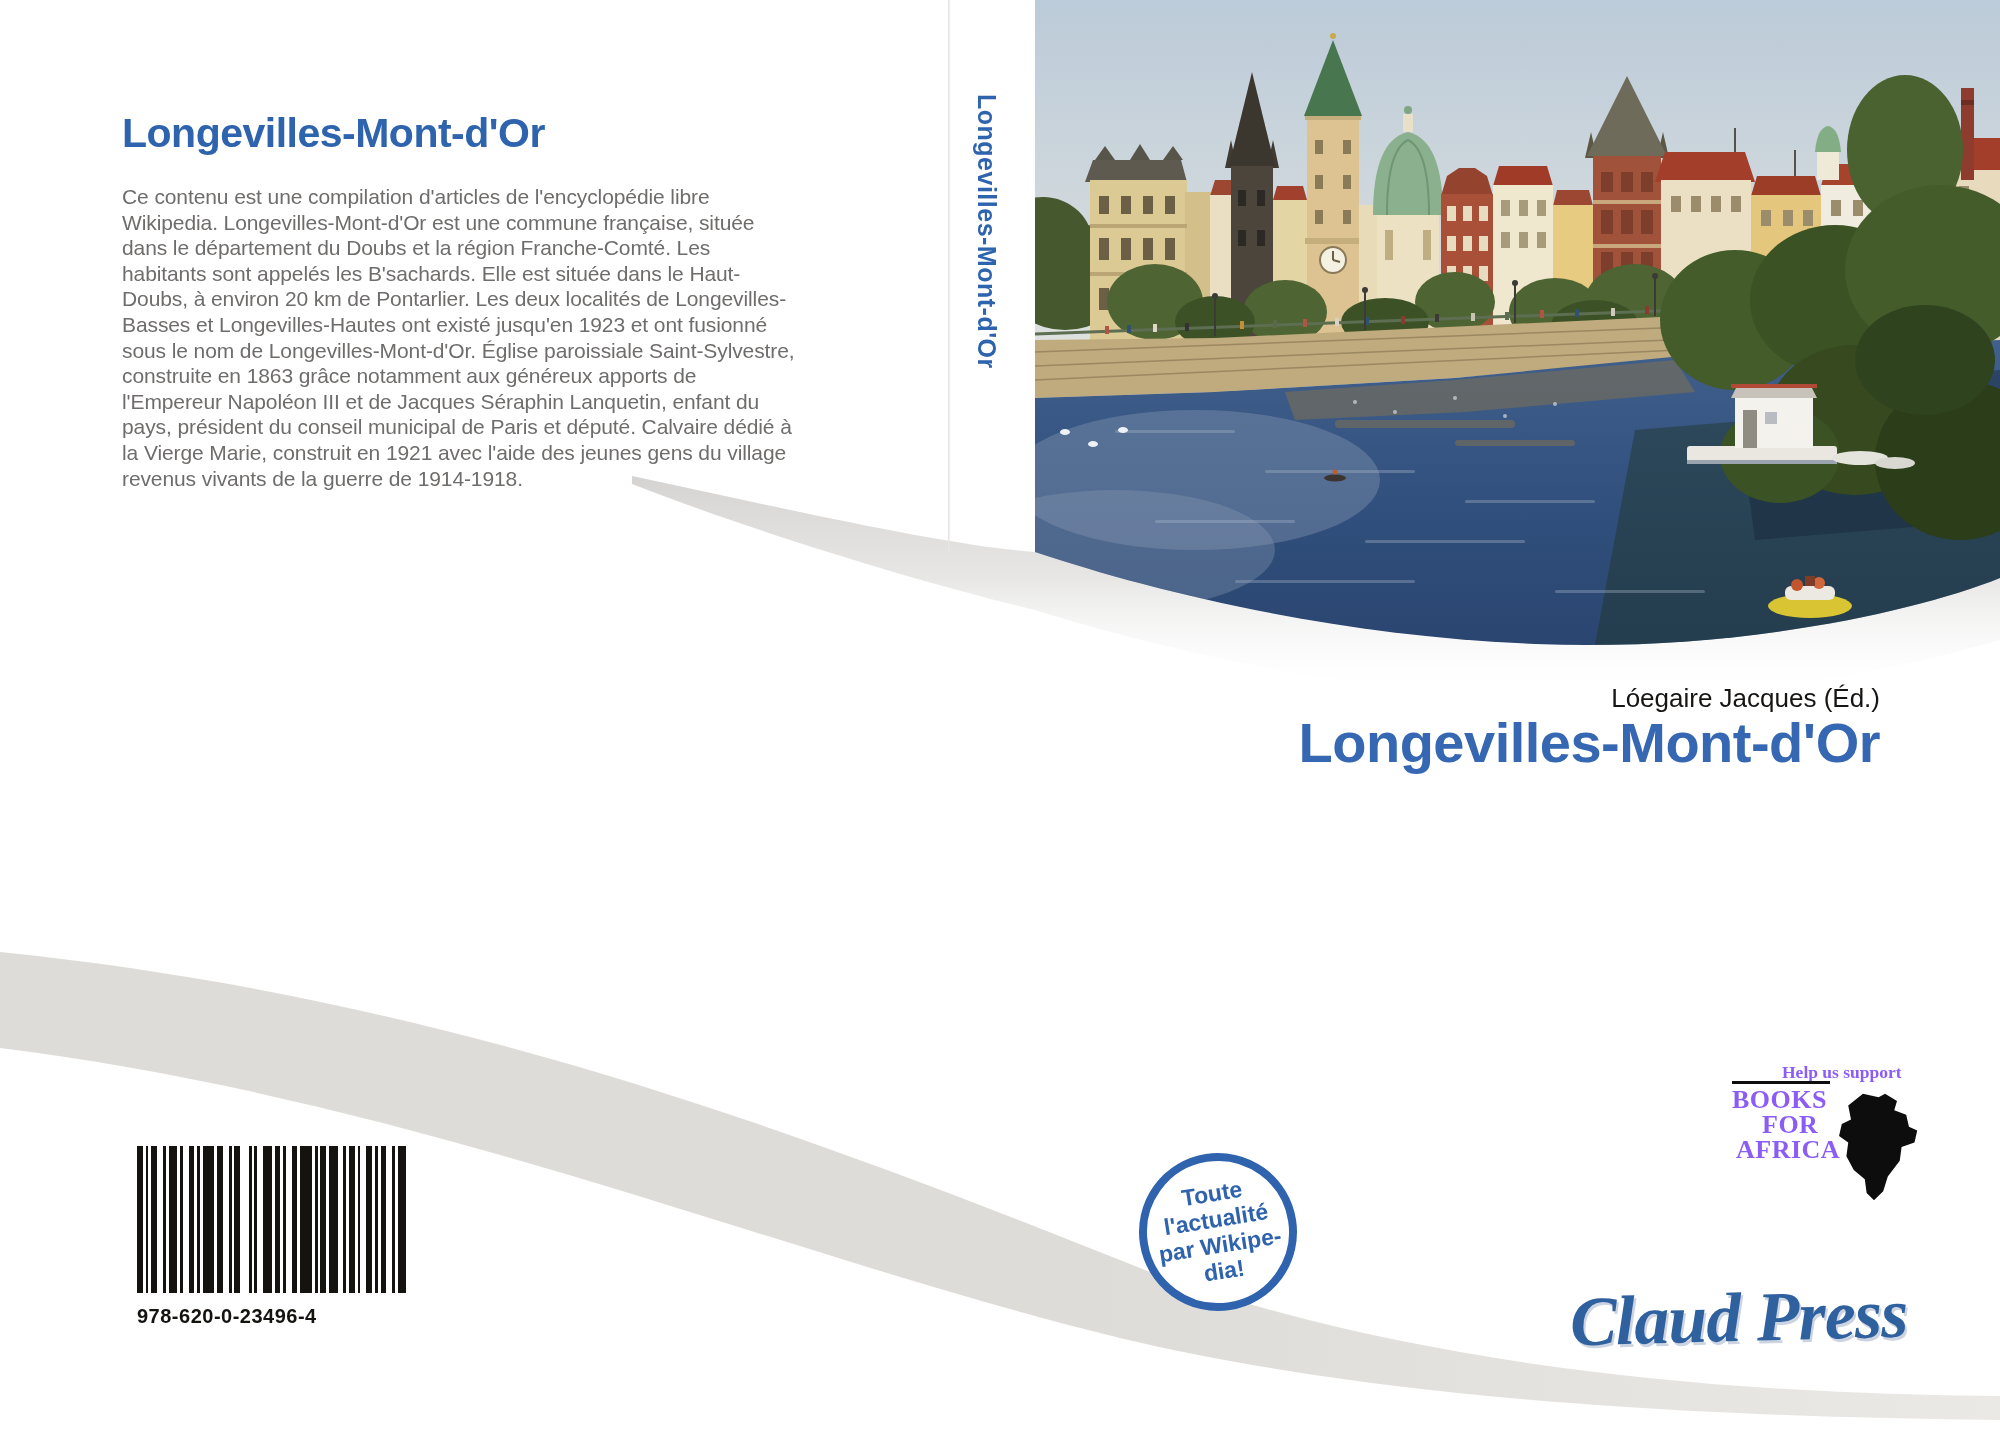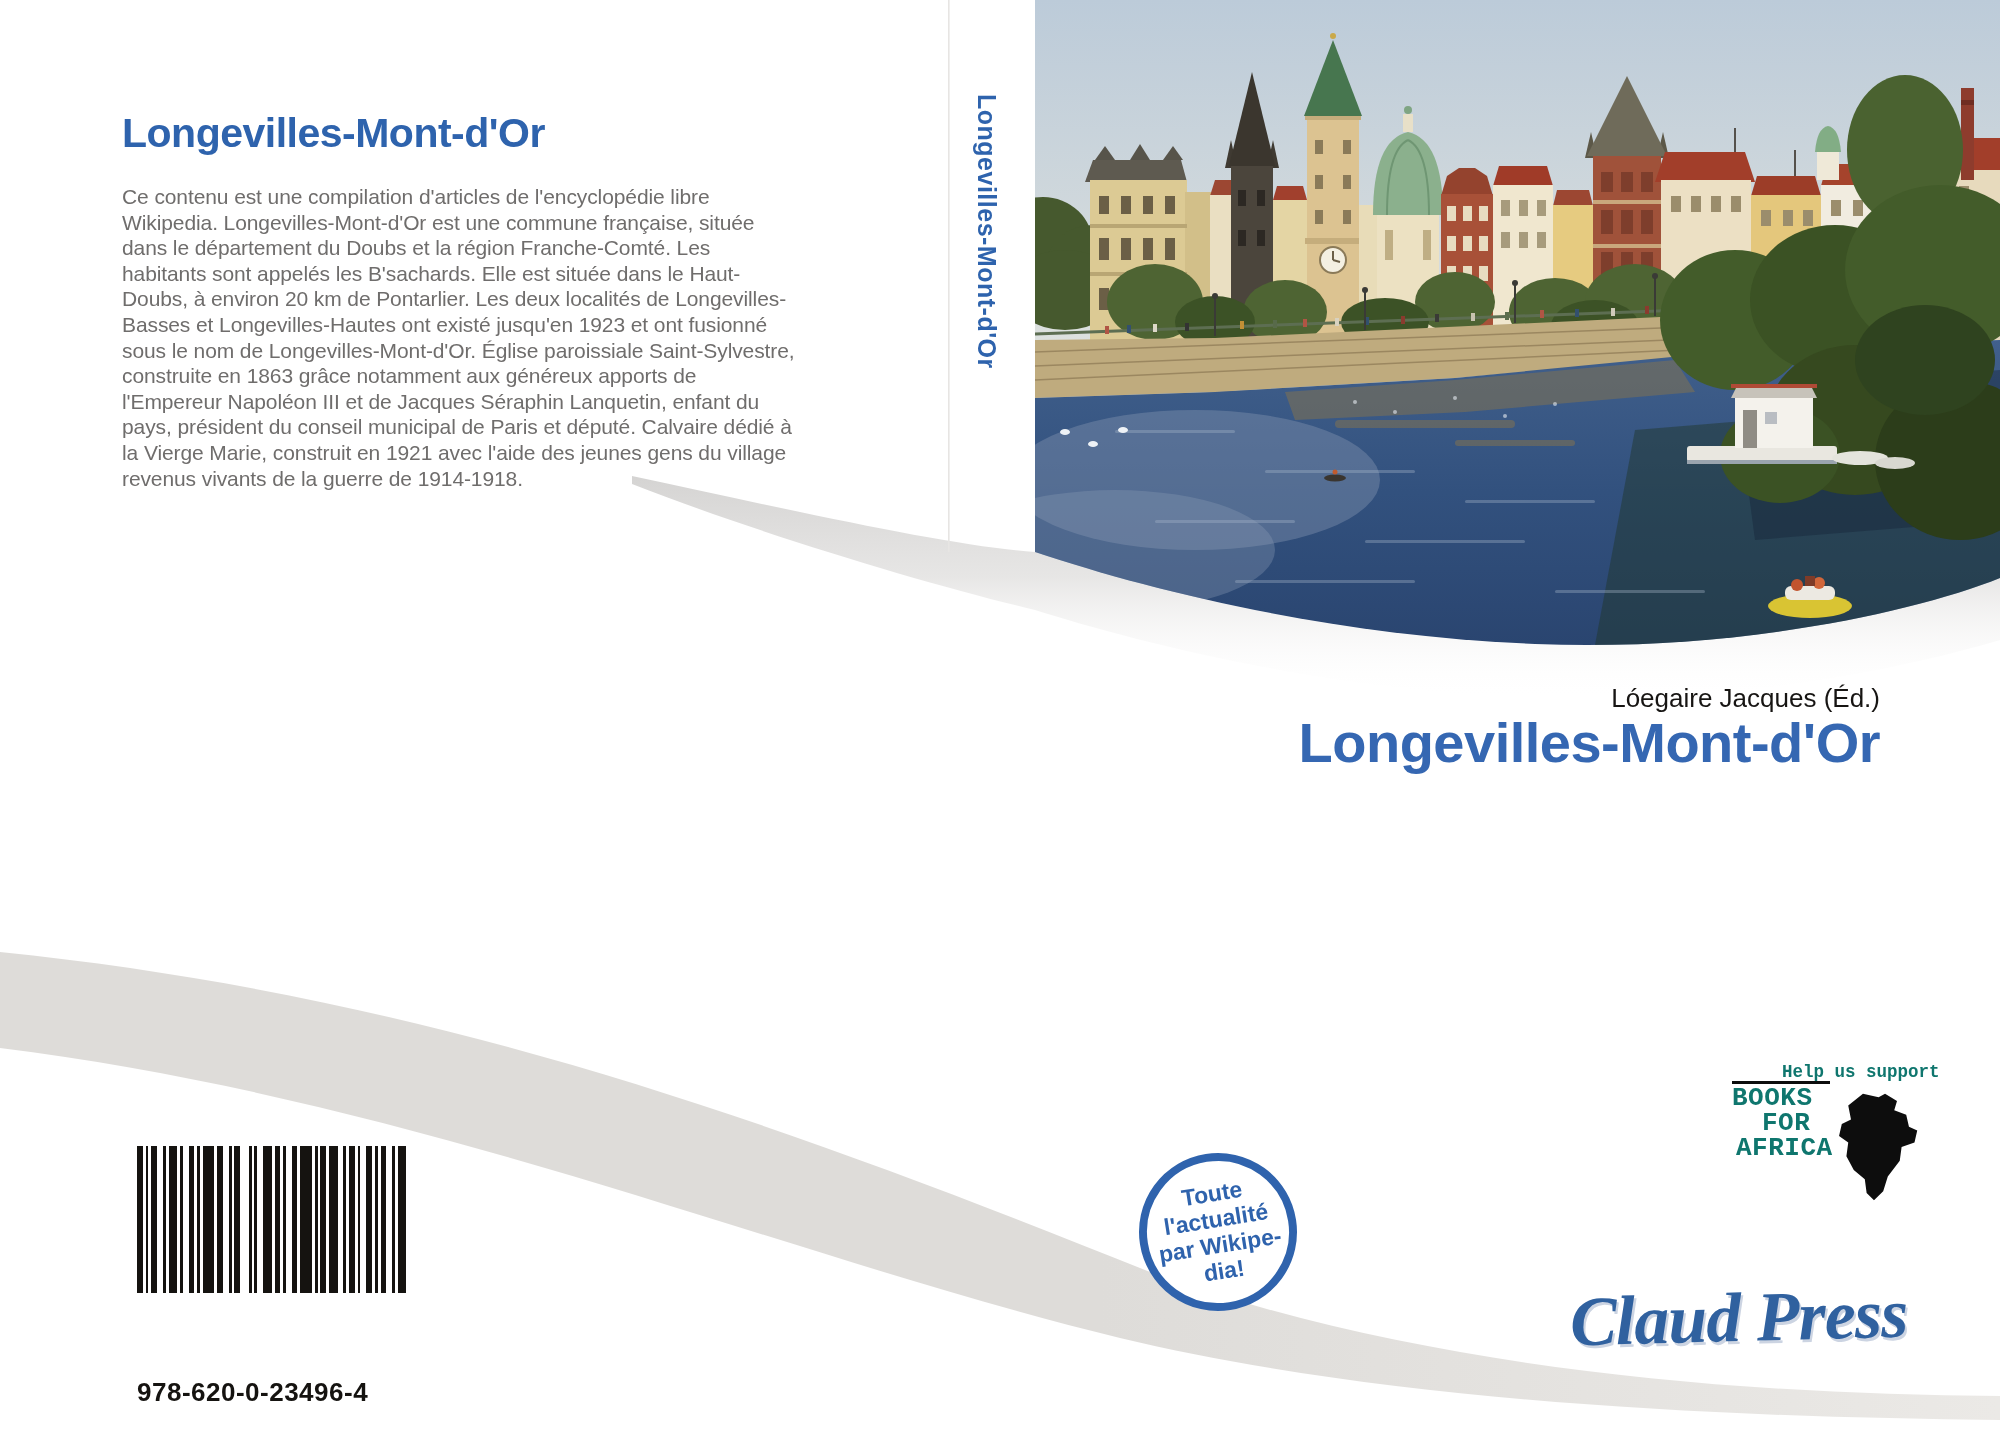--- a/index.html
+++ b/index.html
@@ -19,29 +19,29 @@
 
   
   .front-author{right:120px;top:683px;font-size:26px;color:#171513;text-align:right;}
   .front-title{right:120px;top:710px;font-size:56px;font-weight:bold;color:#3567b2;text-align:right;letter-spacing:-0.5px;}
   .front-subtitle{right:120px;top:788px;font-size:31px;font-weight:bold;color:#797775;text-align:right;line-height:34px;white-space:pre-line;}
 
   
   .barcode{left:137px;top:1146px;width:273px;height:147px;display:flex;align-items:stretch;background:#fff;z-index:2;position:absolute;}
   .barcode .bar{background:#151310;height:100%;}
   .barcode .gap{background:#fff;height:100%;}
-  .isbn{left:137px;top:1377px;font-size:26px;font-weight:bold;color:#151310;letter-spacing:0.5px;}
+  .isbn{left:137px;top:1305px;font-size:20px;font-weight:bold;color:#151310;letter-spacing:0.5px;}
 
   
   .badge{position:absolute;left:1139px;top:1153px;width:142px;height:142px;border:8px solid #2f63ad;border-radius:50%;
     background:#fff;display:flex;align-items:center;justify-content:center;transform:rotate(-9deg);z-index:3;}
   .badge-text{font-size:23px;font-weight:bold;color:#2f63ad;line-height:1.13;text-align:center;white-space:pre-line;}
 
   
-  .bfa{position:absolute;left:1732px;top:1062px;width:210px;height:145px;z-index:2;font-family:Liberation Mono, monospace;color:#0f766e;}
+  .bfa{position:absolute;left:1732px;top:1062px;width:210px;height:145px;z-index:2;font-family:Liberation Serif, serif;color:#8b5cf6;}
   .bfa-tagline{position:relative;font-size:17.5px;font-weight:bold;padding-left:50px;white-space:nowrap;}
   .bfa-rule{position:absolute;left:0;top:19px;width:98px;height:2.5px;background:#0d0d0d;}
   .bfa-words{font-size:26px;font-weight:bold;line-height:25px;letter-spacing:0.5px;margin-top:4px;}
   .bfa-w2{margin-left:30px;}
   .bfa-w3{margin-left:4px;}
   .bfa-africa{position:absolute;left:96px;top:26px;width:92px;height:118px;}
 
   
   .publisher{right:93px;top:1278px;font-family:"Liberation Serif",serif;font-style:italic;font-weight:bold;
     font-size:70px;color:#30619f;letter-spacing:-1px;text-shadow:2px 3px 0 #ccd4e2;transform:rotate(-1.5deg);text-align:right;}

